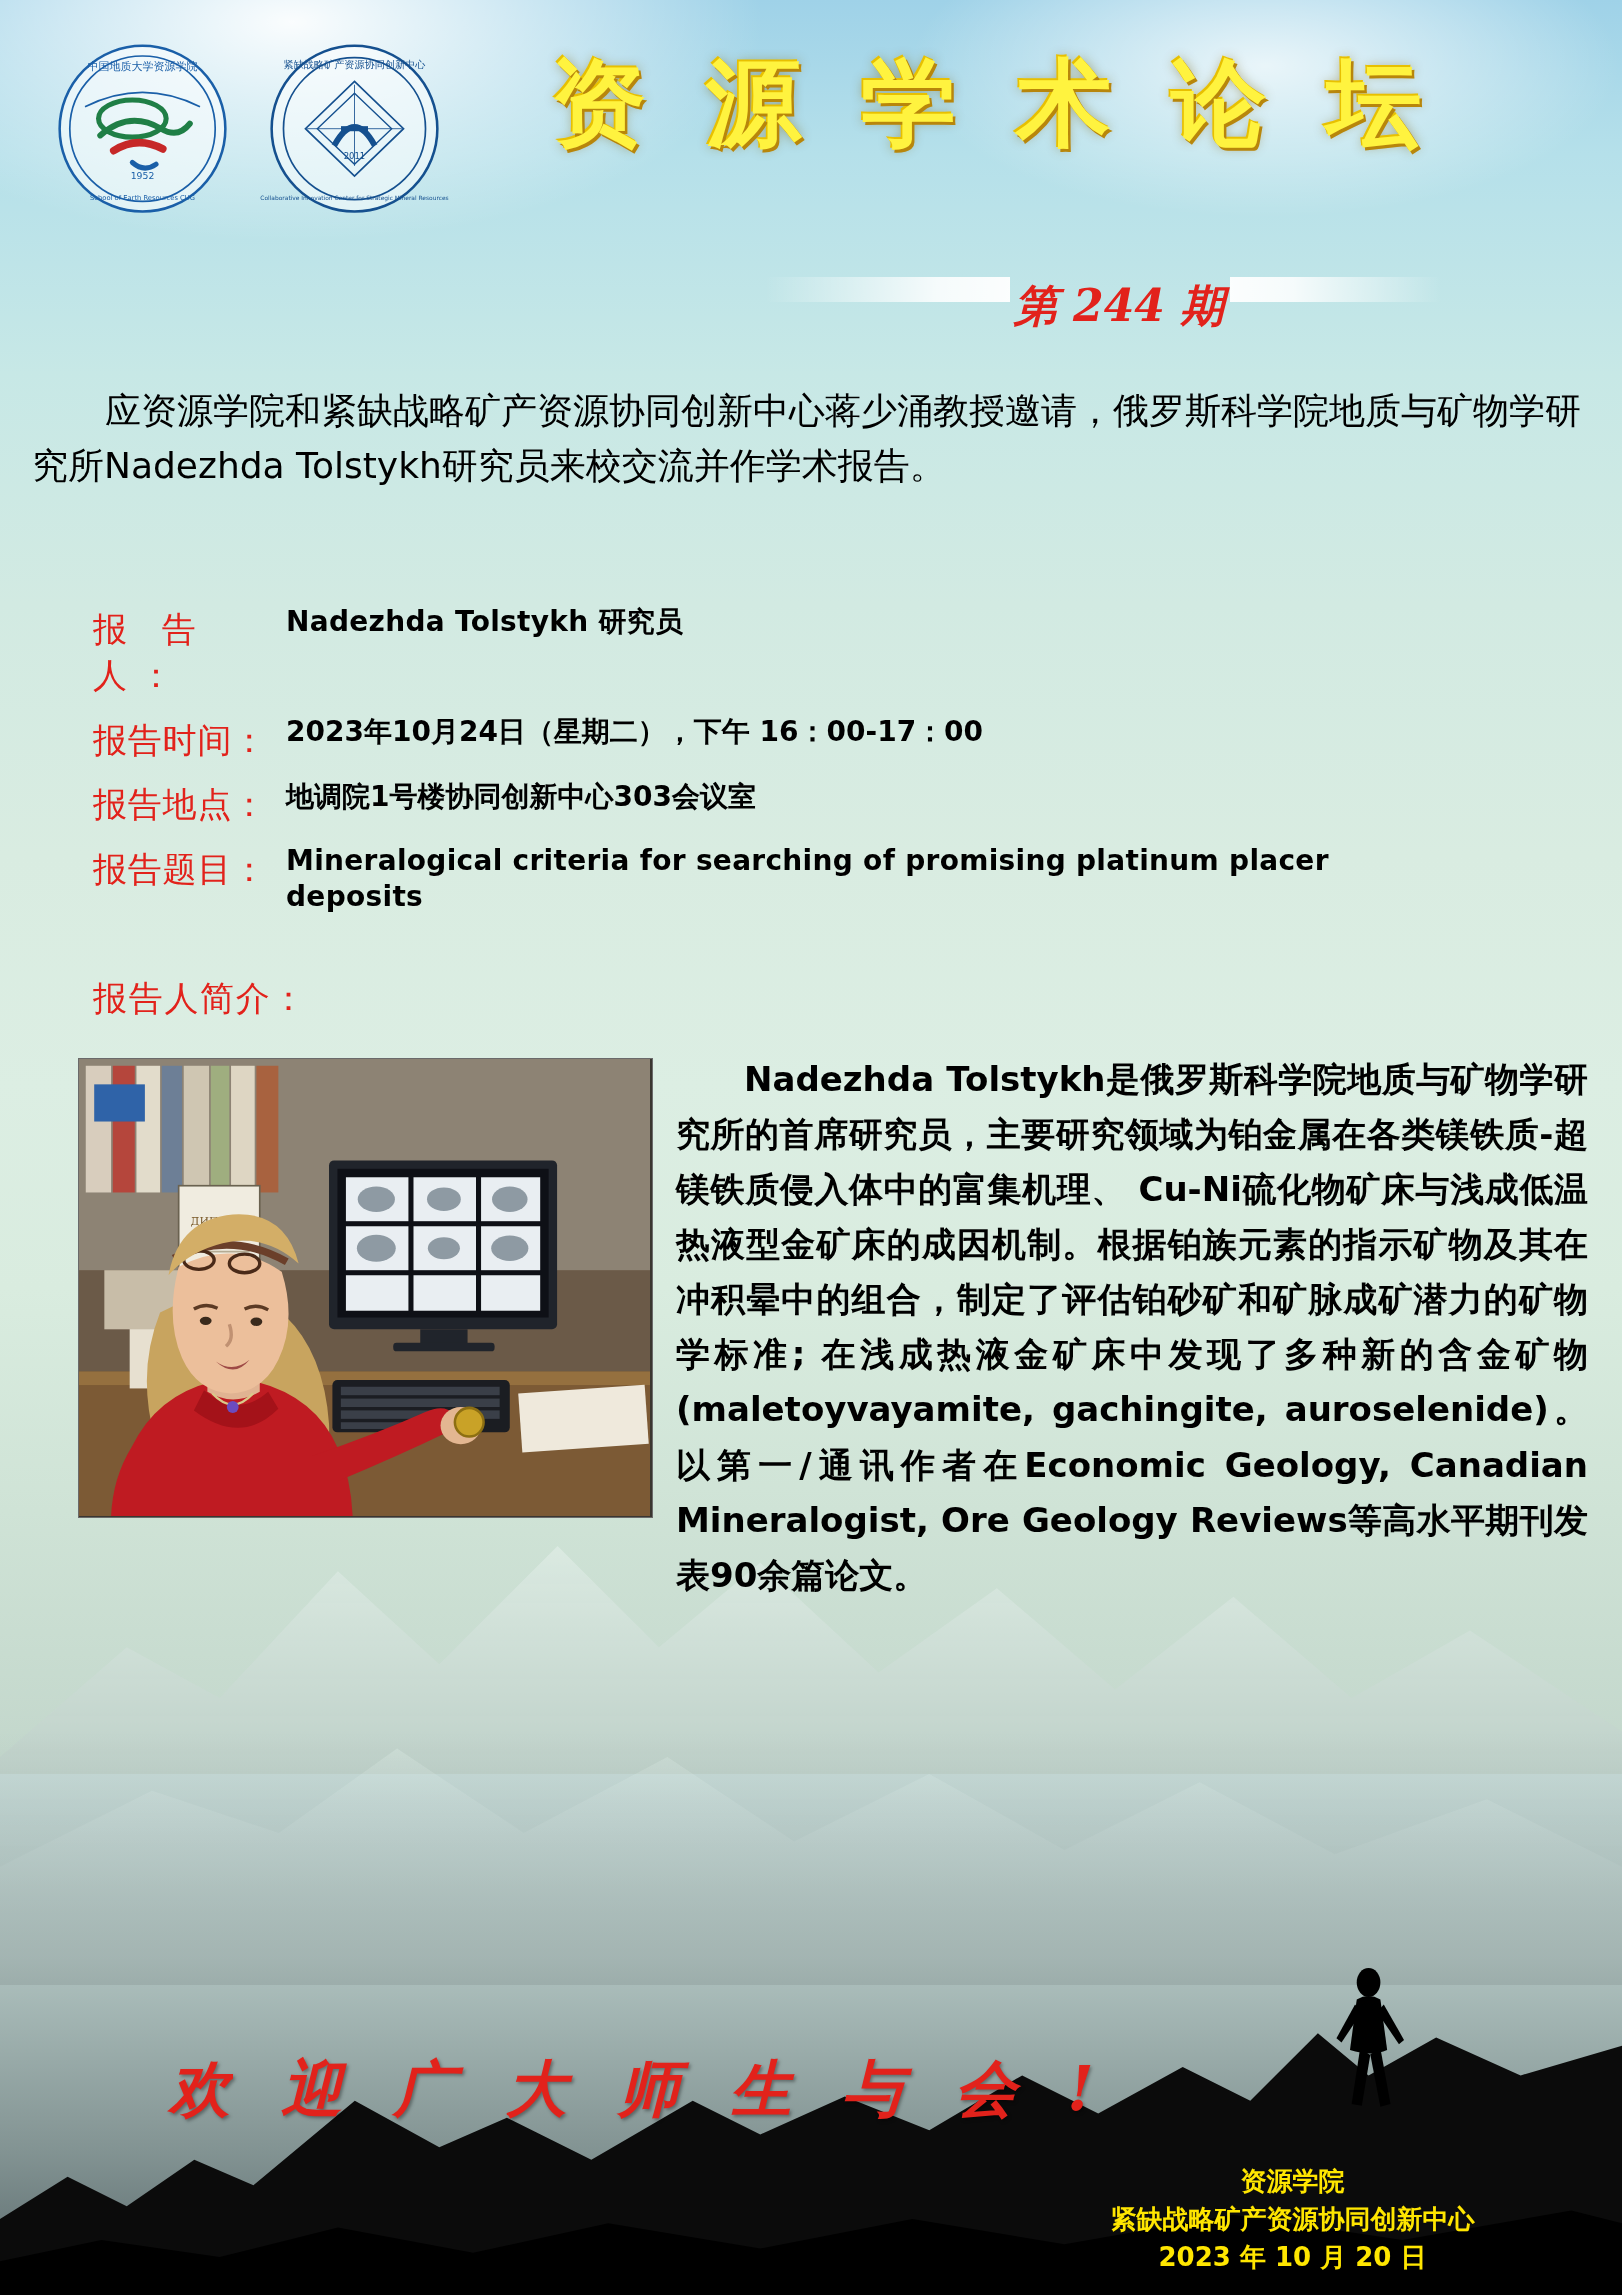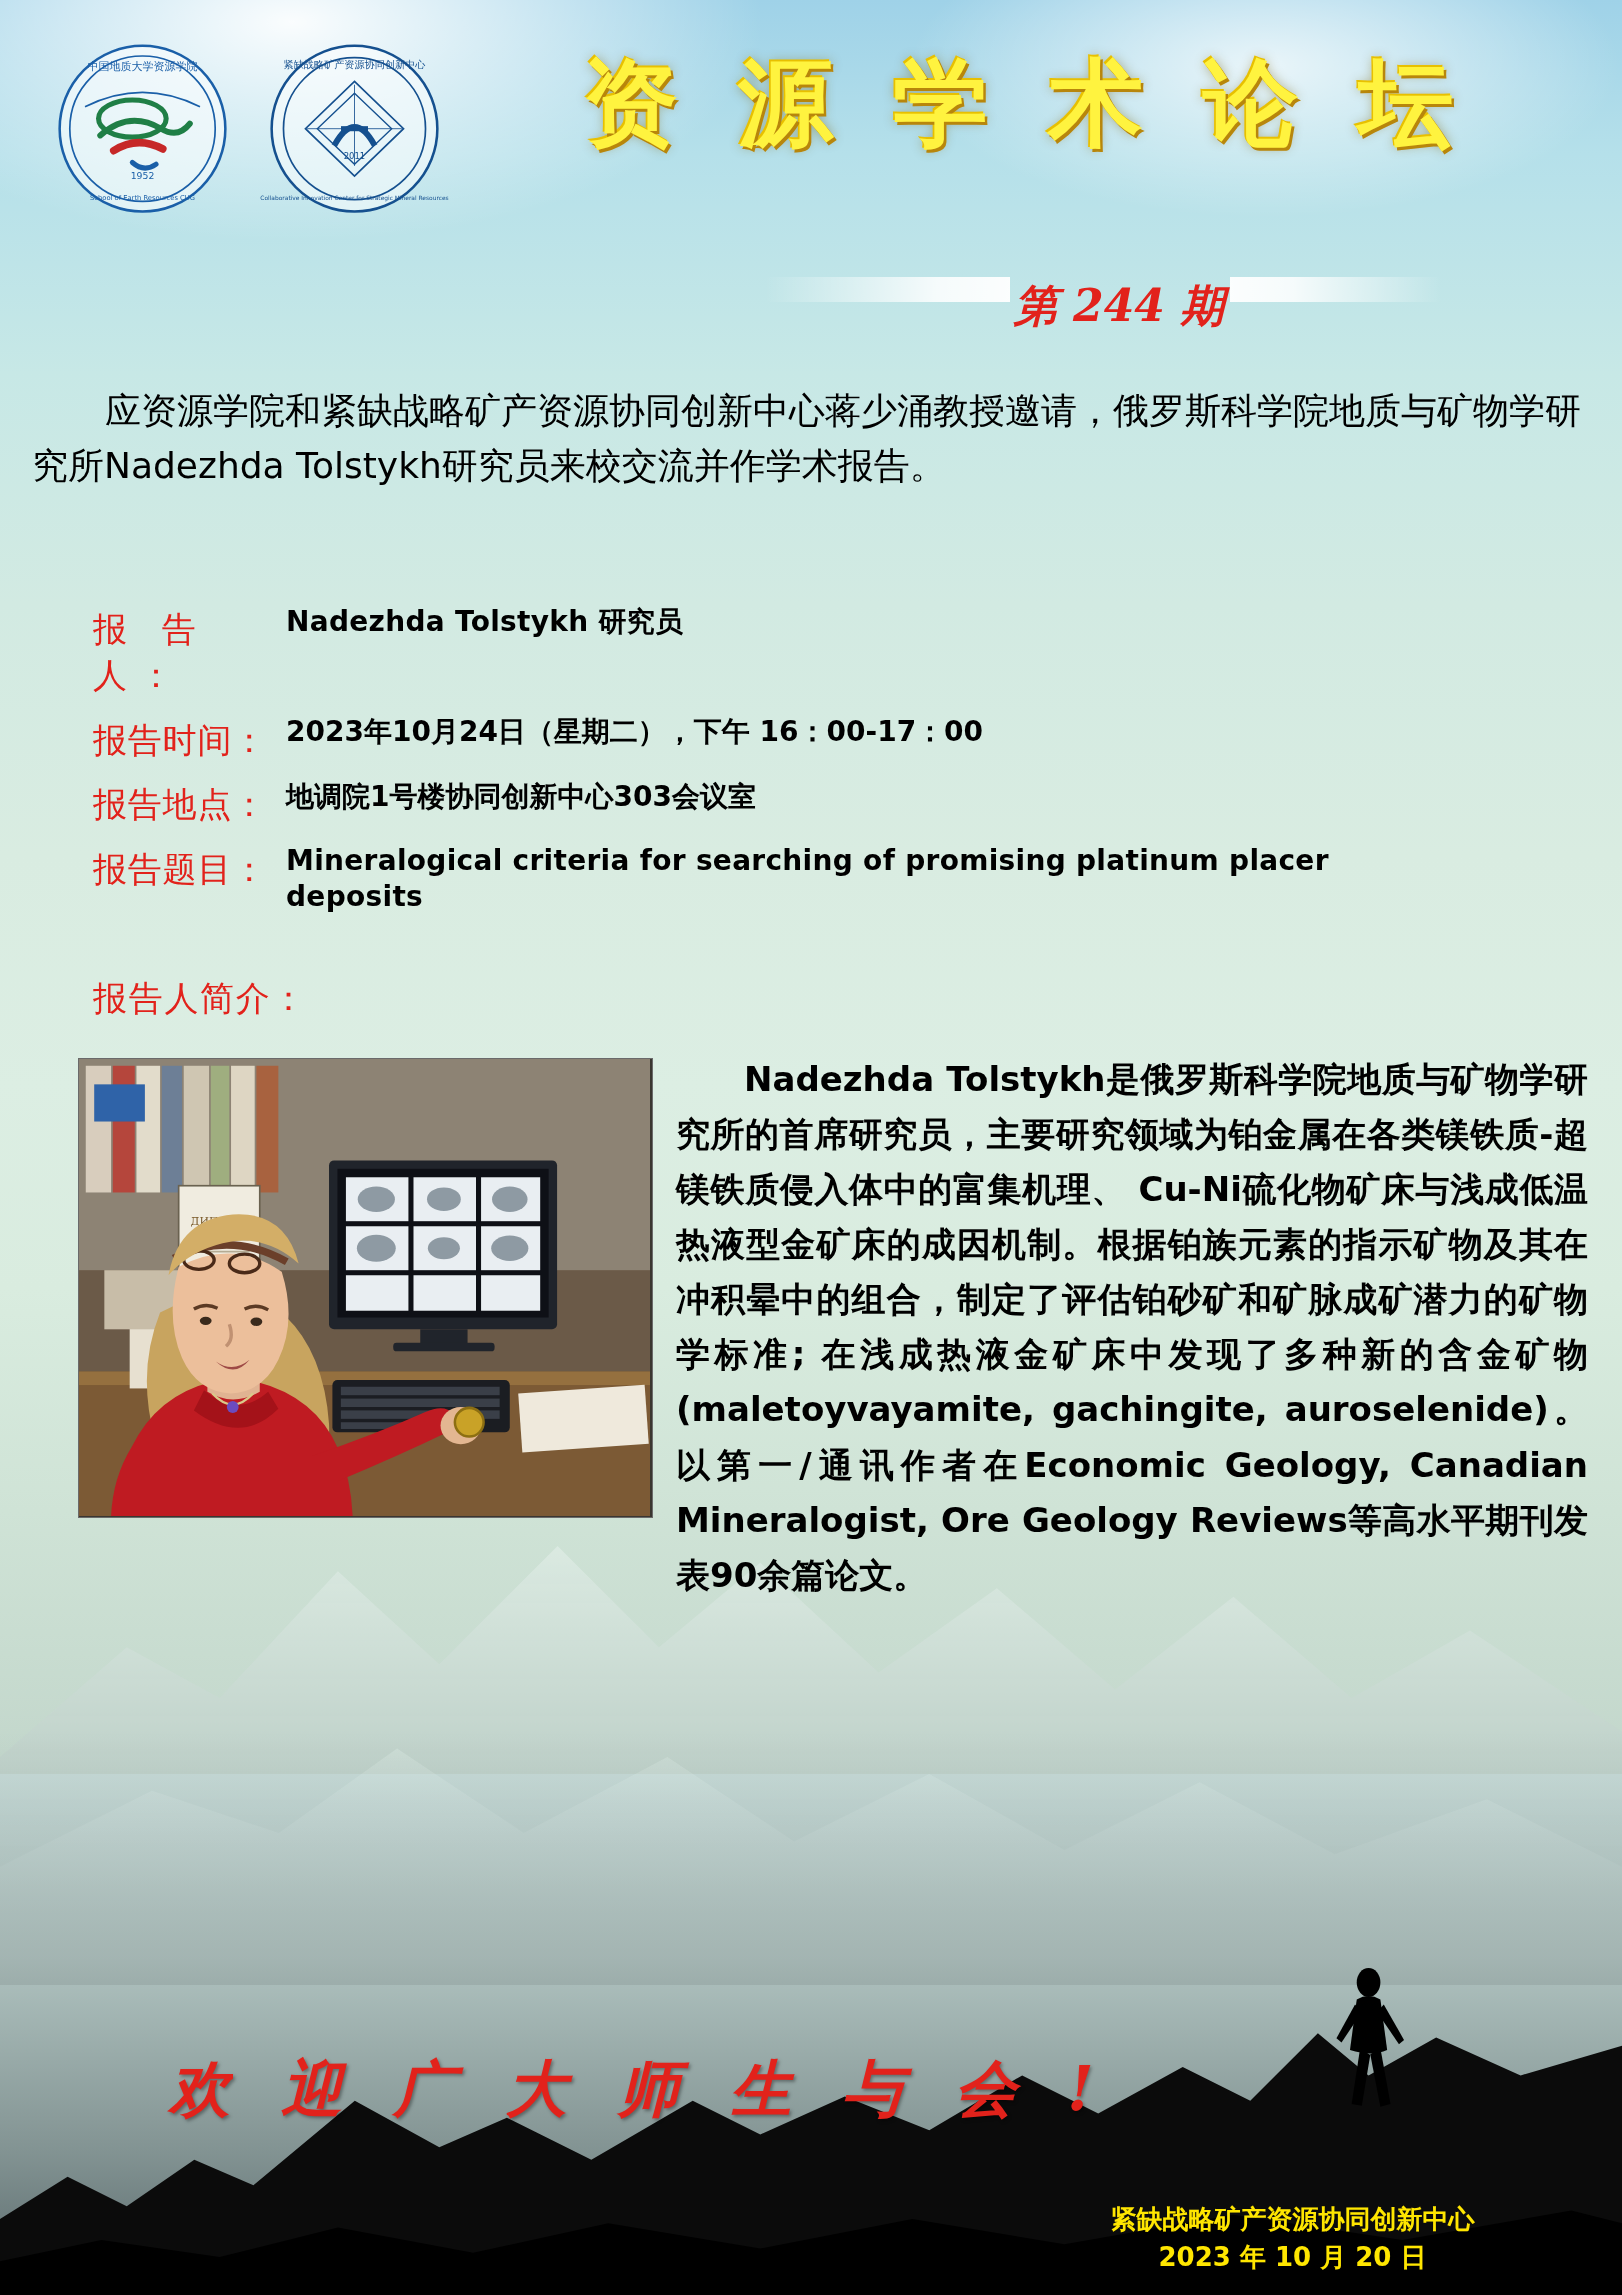--- a/index.html
+++ b/index.html
@@ -41,21 +41,21 @@
     left: 0; top: 1732px; width: 100%; height: 564px;
     background: linear-gradient(180deg, rgba(185,200,195,0) 0%, rgba(150,165,162,0.55) 40%, rgba(110,125,125,0.8) 75%, rgba(80,95,98,0.95) 100%);
   }
   .bg-silhouette { position: absolute; left: 0; bottom: 0; width: 100%; height: 473px; }
   
   .header { position: absolute; left: 0; top: 0; width: 100%; height: 355px; }
   .logos { position: absolute; left: 41px; top: 34px; display: flex; gap: 9px; align-items: flex-start; }
   .logo { width: 203px; height: 186px; }
   .title-main {
     position: absolute;
-    left: 583px; top: 41px;
+    left: 551px; top: 41px;
     font-size: 95px;
     font-weight: bold;
     letter-spacing: 13.5px;
     color: #fff33f;
     text-shadow:
       2.5px 2.5px 0 #b8860b,
       -1.7px -1.7px 0 #e8c000,
       0 0 12px rgba(120,90,0,0.45);
     font-family: "DejaVu Sans", sans-serif;
   }
@@ -373,18 +373,19 @@
       <ellipse cx="452" cy="434" rx="24" ry="22" fill="#e3b691"></ellipse>
       <circle cx="462" cy="430" r="17" fill="#c9a227" stroke="#8d6f12" stroke-width="3"></circle>
     </svg>
   </div>
 
   <div class="bio">Nadezhda Tolstykh是俄罗斯科学院地质与矿物学研究所的首席研究员，主要研究领域为铂金属在各类镁铁质-超镁铁质侵入体中的富集机理、 Cu-Ni硫化物矿床与浅成低温热液型金矿床的成因机制。根据铂族元素的指示矿物及其在冲积晕中的组合，制定了评估铂砂矿和矿脉成矿潜力的矿物学标准; 在浅成热液金矿床中发现了多种新的含金矿物(maletoyvayamite, gachingite, auroselenide)。以第一/通讯作者在Economic Geology, Canadian Mineralogist, Ore Geology Reviews等高水平期刊发表90余篇论文。</div>
 
   <div class="welcome">欢 迎 广 大 师 生 与 会 !</div>
 
   <div class="footer">
+    <div>资源学院</div>
     <div>紧缺战略矿产资源协同创新中心</div>
     <div>2023 年 10 月 20 日</div>
   </div>
 
 </div>
 
 
 </body></html>

